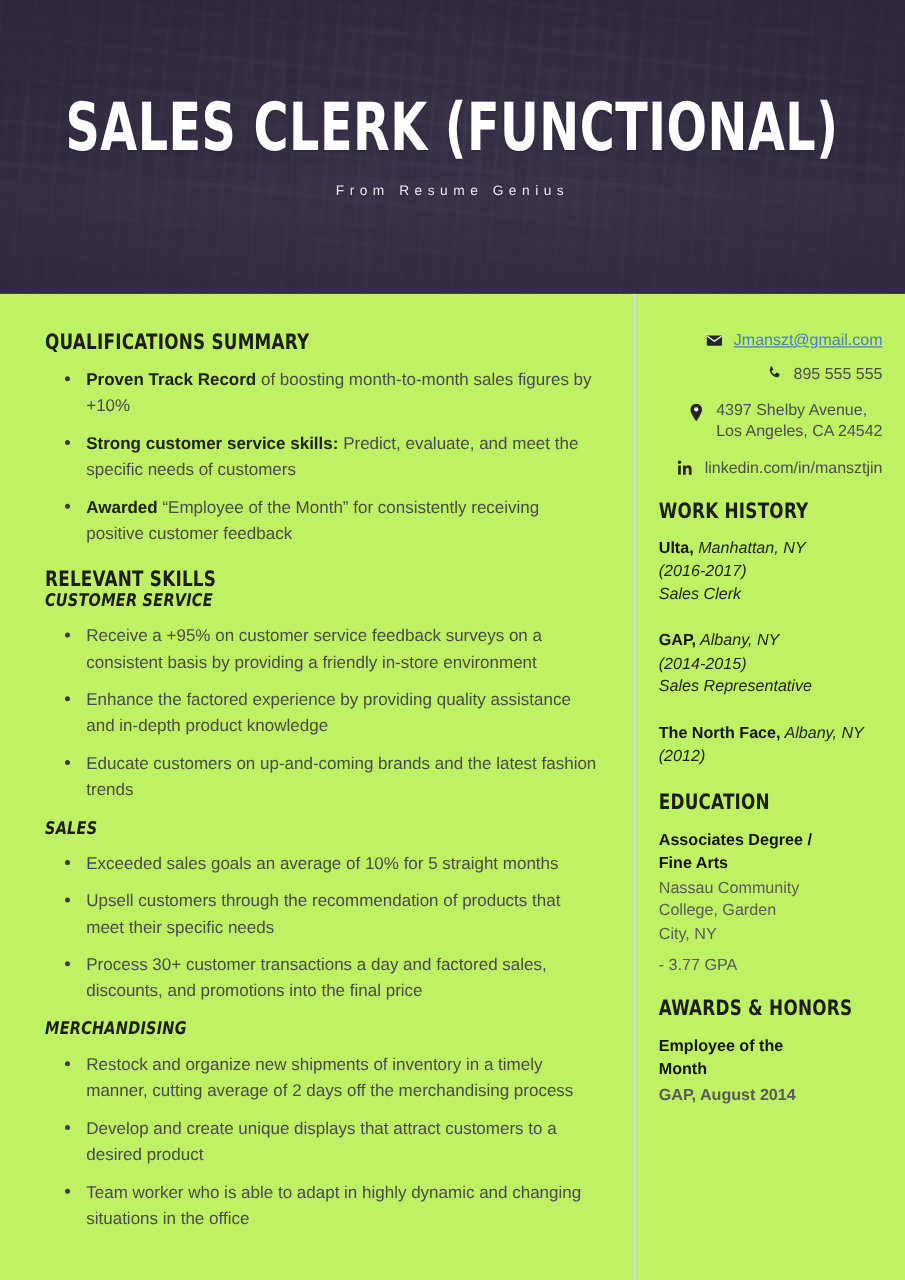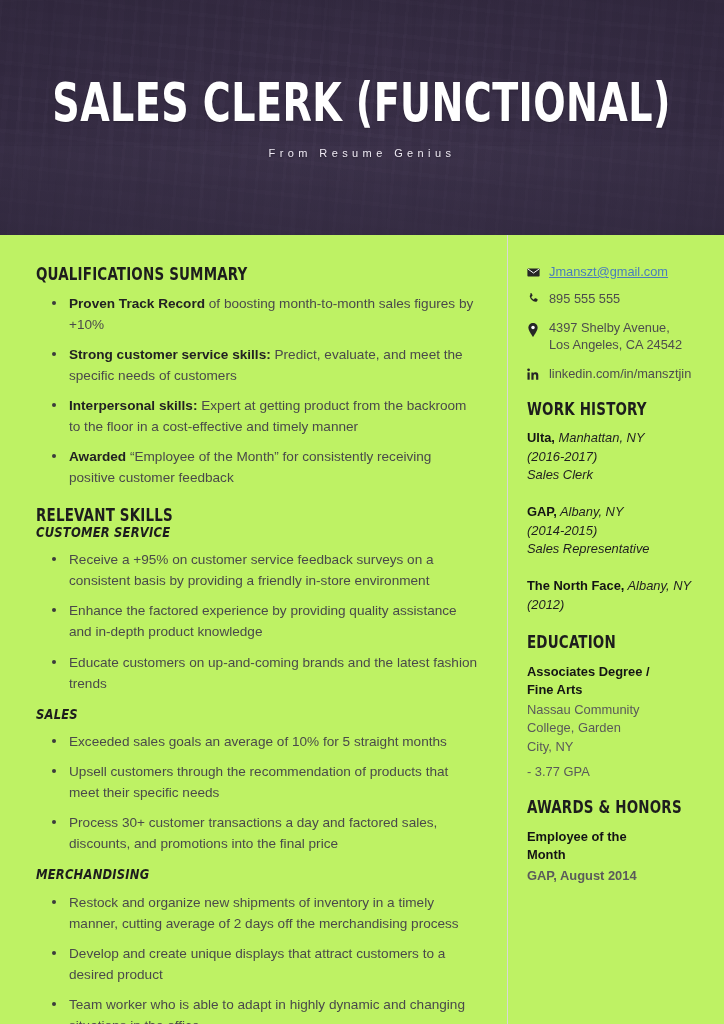--- a/index.html
+++ b/index.html
@@ -194,20 +194,21 @@
   .block-gap   { margin-top: 18px; }
   .block-gap-s { margin-top: 13px; }
 
   
   .contact-list { margin-bottom: 4px; }
 
   .contact-row {
     display: flex;
     align-items: flex-start;
     margin-bottom: 11px;
+    justify-content: flex-end;
   }
   .contact-icon {
     flex: 0 0 22px;
     width: 22px;
     padding-top: 2px;
     color: #262626;
     display: flex;
     align-items: flex-start;
   }
   .contact-icon svg { display: block; }
@@ -281,21 +282,20 @@
 
   <div class="columns">
 
     <div class="col-main">
 
       <section>
         <h2 class="section-title">QUALIFICATIONS SUMMARY</h2>
         <ul class="bullets">
           <li><b>Proven Track Record</b><span> of boosting month-to-month sales figures by +10%</span></li>
           <li><b>Strong customer service skills:</b><span> Predict, evaluate, and meet the specific needs of customers</span></li>
-          <li><b>Interpersonal skills:</b><span> Expert at getting product from the backroom to the floor in a cost-effective and timely manner</span></li>
           <li><b>Awarded</b><span> “Employee of the Month” for consistently receiving positive customer feedback</span></li>
         </ul>
       </section>
 
       <section class="block-gap">
         <h2 class="section-title">RELEVANT SKILLS</h2>
 
         <h3 class="sub-title">CUSTOMER SERVICE</h3>
         <ul class="bullets">
           <li>Receive a +95% on customer service feedback surveys on a consistent basis by providing a friendly in-store environment</li>

